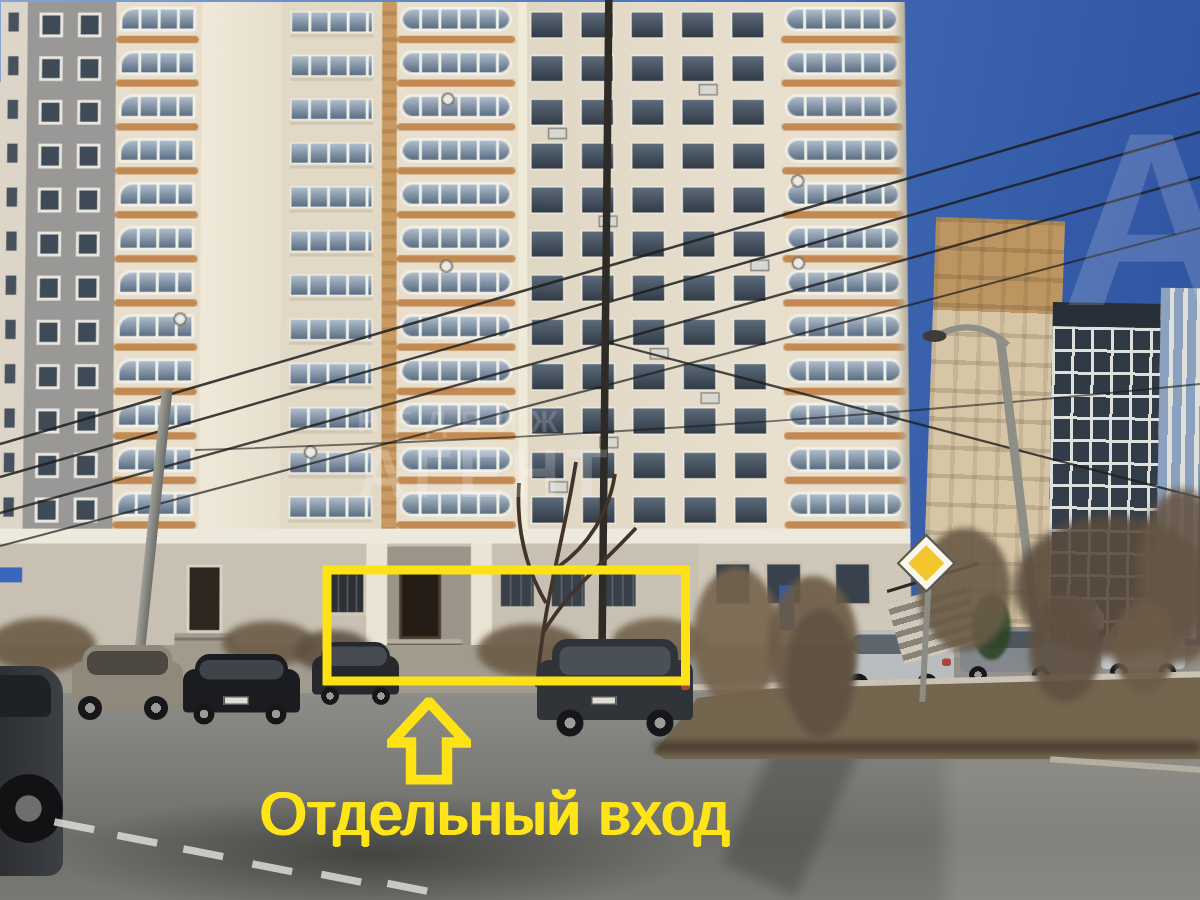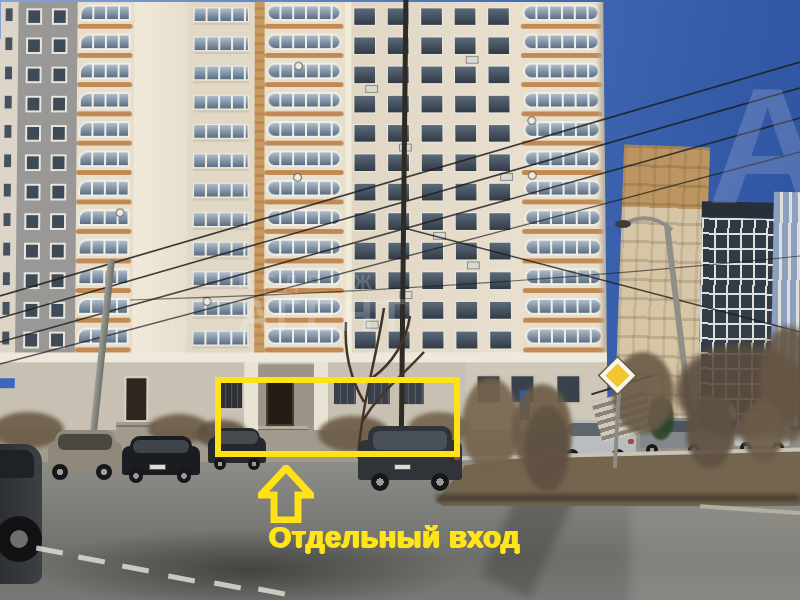--- a/index.html
+++ b/index.html
@@ -18,21 +18,21 @@
       background:repeating-linear-gradient(to bottom,#dfe0dc 0 2px,transparent 2px 15px),
                  repeating-linear-gradient(to right,#dfe0dc 0 2px,transparent 2px 13px),
                  linear-gradient(#2f3944,#38424e);border-top:16px solid #272f39;}
   .farRight{left:772px;top:192px;width:28px;height:234px;transform:rotate(1deg);
       background:repeating-linear-gradient(to right,#8ba1bf 0 6px,#e0e0da 6px 9px);}
   
   #building{left:-4px;top:-6px;width:620px;height:462px;
       transform:perspective(1000px) rotateX(2deg);transform-origin:50% 100%;}
   
   #hl-rect{left:215px;top:377px;width:245px;height:80px;border:6px solid #ffe216;}
-  #caption{left:140px;top:521px;width:380px;text-align:right;font-size:29px;font-weight:bold;
+  #caption{left:140px;top:521px;width:380px;text-align:center;font-size:40px;font-weight:normal;
       color:#ffe41a;letter-spacing:.5px;white-space:nowrap;
       text-shadow:1px 0 currentColor,-1px 0 currentColor,0 .5px currentColor;}
   .wm{color:rgba(255,255,255,.20);font-weight:bold;line-height:1;}
 </style>
 </head>
 <body>
 
 <div id="scene">
 
   <div class="tanTower"></div>

